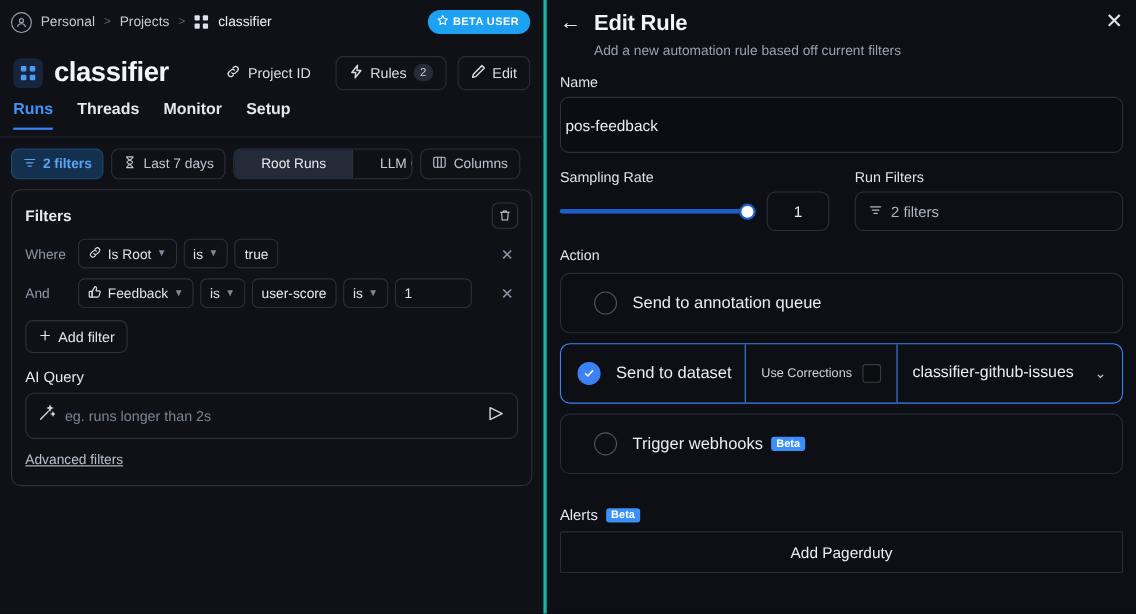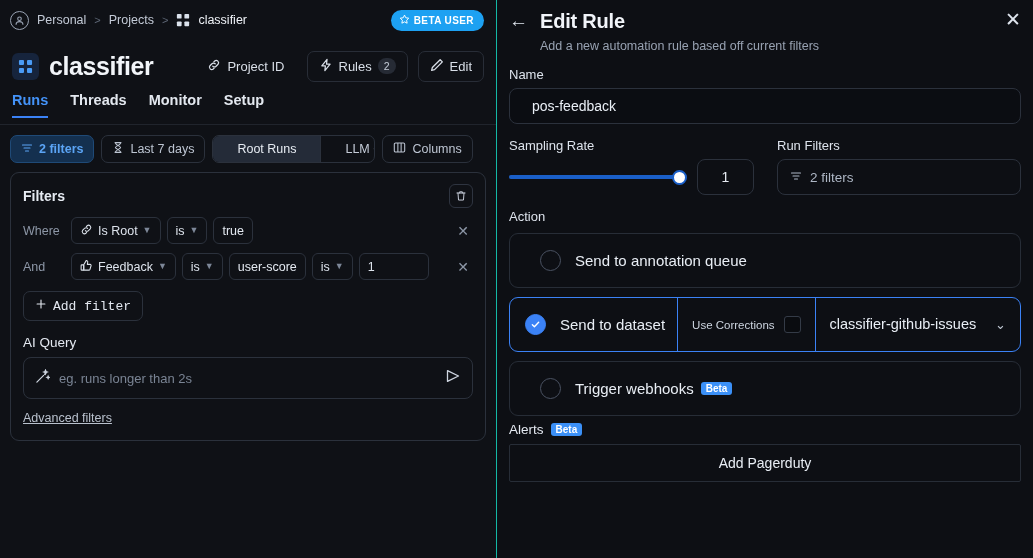--- a/index.html
+++ b/index.html
@@ -9,21 +9,21 @@
     font-family: "Liberation Sans", sans-serif;
     color: #e7eaf0;
     overflow: hidden;
   }
   .app { display: flex; width: 1033px; height: 558px; }
 
   
   .left {
     width: 497px; height: 558px;
     background: #0f1116;
-    border-right: 1px solid #14b8a6;
+    border-right: 3px solid #14b8a6;
     position: relative;
   }
 
   
   .crumbbar {
     height: 40px; display: flex; align-items: center;
     padding: 0 12px 0 10px; gap: 8px;
   }
   .avatar-circle {
     width: 19px; height: 19px; border-radius: 50%;
@@ -114,21 +114,21 @@
     font-size: 12.5px; color: #dde3ec; background: transparent;
     white-space: nowrap; cursor: pointer;
   }
   .chip.val { color: #e4e9f1; }
   .chip.num { width: 70px; }
   .caret { color: #7d8798; font-size: 9px; line-height: 1; }
   .xbtn { margin-left: auto; color: #8d97a7; font-size: 14px; cursor: pointer; padding: 0 4px; }
   .addfilter {
     display: inline-flex; align-items: center; gap: 6px; margin-top: 11px;
     height: 30px; padding: 0 11px; border: 1px solid #2b313c; border-radius: 7px;
-    font-size: 13px; color: #e2e7ef; cursor: pointer; font-family: Liberation Mono, monospace;
+    font-size: 13px; color: #e2e7ef; cursor: pointer;
   }
   .sec-label { font-size: 13.5px; color: #e4e9f1; margin-top: 14px; }
   .aiq {
     margin-top: 7px; height: 42px; border: 1px solid #2b313c; border-radius: 8px;
     display: flex; align-items: center; padding: 0 11px; gap: 9px;
   }
   .aiq-ph { font-size: 13px; color: #7a8494; flex: 1; }
   .advlink {
     display: inline-block; margin-top: 12px; font-size: 12.5px; color: #b9c1cd;
     text-decoration: underline; cursor: pointer;
@@ -137,22 +137,22 @@
   
   .right { width: 536px; height: 558px; background: #0d0f14; padding: 0 12px; overflow: hidden; }
   .rhead { display: flex; align-items: flex-start; padding-top: 10px; }
   .back-arrow { font-size: 19px; color: #dfe5ee; cursor: pointer; margin: 1px 12px 0 0; line-height: 1; }
   .rtitle { font-size: 20px; font-weight: 600; color: #f1f4f9; letter-spacing: -.2px; }
   .rsub { font-size: 12.5px; color: #98a2b2; margin-top: 6px; }
   .close-x { margin-left: auto; font-size: 19px; color: #dfe5ee; cursor: pointer; line-height: 1; }
 
   .flabel { font-size: 13px; color: #dde3ec; margin-top: 14px; margin-bottom: 6px; }
   .tinput {
-    width: 100%; height: 36px; border: 1px solid #2b313c; border-radius: 8px;
-    background: #0b0d12; color: #e9eef5; font-size: 14px; padding: 0 22px;
+    width: 100%; height: 51px; border: 1px solid #2b313c; border-radius: 8px;
+    background: #0b0d12; color: #e9eef5; font-size: 14px; padding: 0 4px;
     font-family: "Liberation Sans", sans-serif;
   }
 
   .two { display: flex; gap: 18px; }
   .col-sample { width: 250px; }
   .col-runf { flex: 1; }
   .slider-row { display: flex; align-items: center; gap: 10px; }
   .slider { position: relative; width: 178px; height: 20px; display: flex; align-items: center; }
   .strack { position: absolute; left: 0; right: 0; height: 4px; border-radius: 2px; background: #2a3038; }
   .sfill { position: absolute; left: 0; height: 4px; border-radius: 2px; background: #1a5fc8; }
@@ -192,21 +192,21 @@
     padding: 0 14px; border-left: 1px solid #3b82f6; margin-left: 12px;
   }
   .corr-txt { font-size: 11.5px; color: #cdd5e0; white-space: nowrap; }
   .cbox { width: 17px; height: 17px; border-radius: 3px; background: #0a0c10; border: 1px solid #343b47; cursor: pointer; }
   .ac-ds {
     flex: 1; height: 100%; display: flex; align-items: center; gap: 8px;
     padding: 0 14px; border-left: 1px solid #3b82f6;
   }
   .ds-name { font-size: 14.5px; color: #e9eef5; line-height: 1.35; flex: 1; }
   .chev { color: #c0c8d4; font-size: 13px; }
-  .alerts-row { display: flex; align-items: center; margin-top: 6px; }
+  .alerts-row { display: flex; align-items: center; margin-top: 30px; }
   .alerts-lbl { font-size: 13.5px; color: #e4e9f1; }
   .pager-btn {
     margin-top: 7px; height: 38px; border: 1px solid #272d37; border-radius: 2px;
     display: flex; align-items: center; justify-content: center;
     font-size: 14px; color: #e9eef5; cursor: pointer;
   }
 </style>
 </head>
 <body>
 

